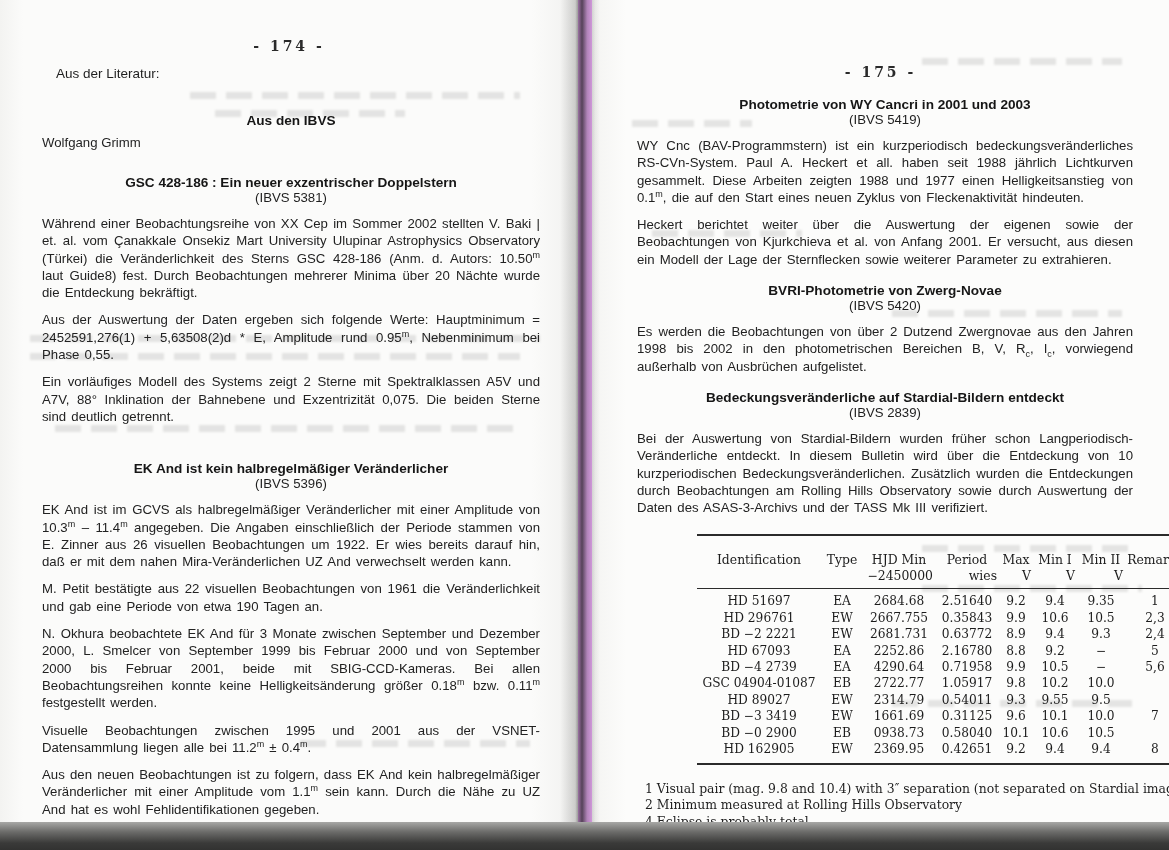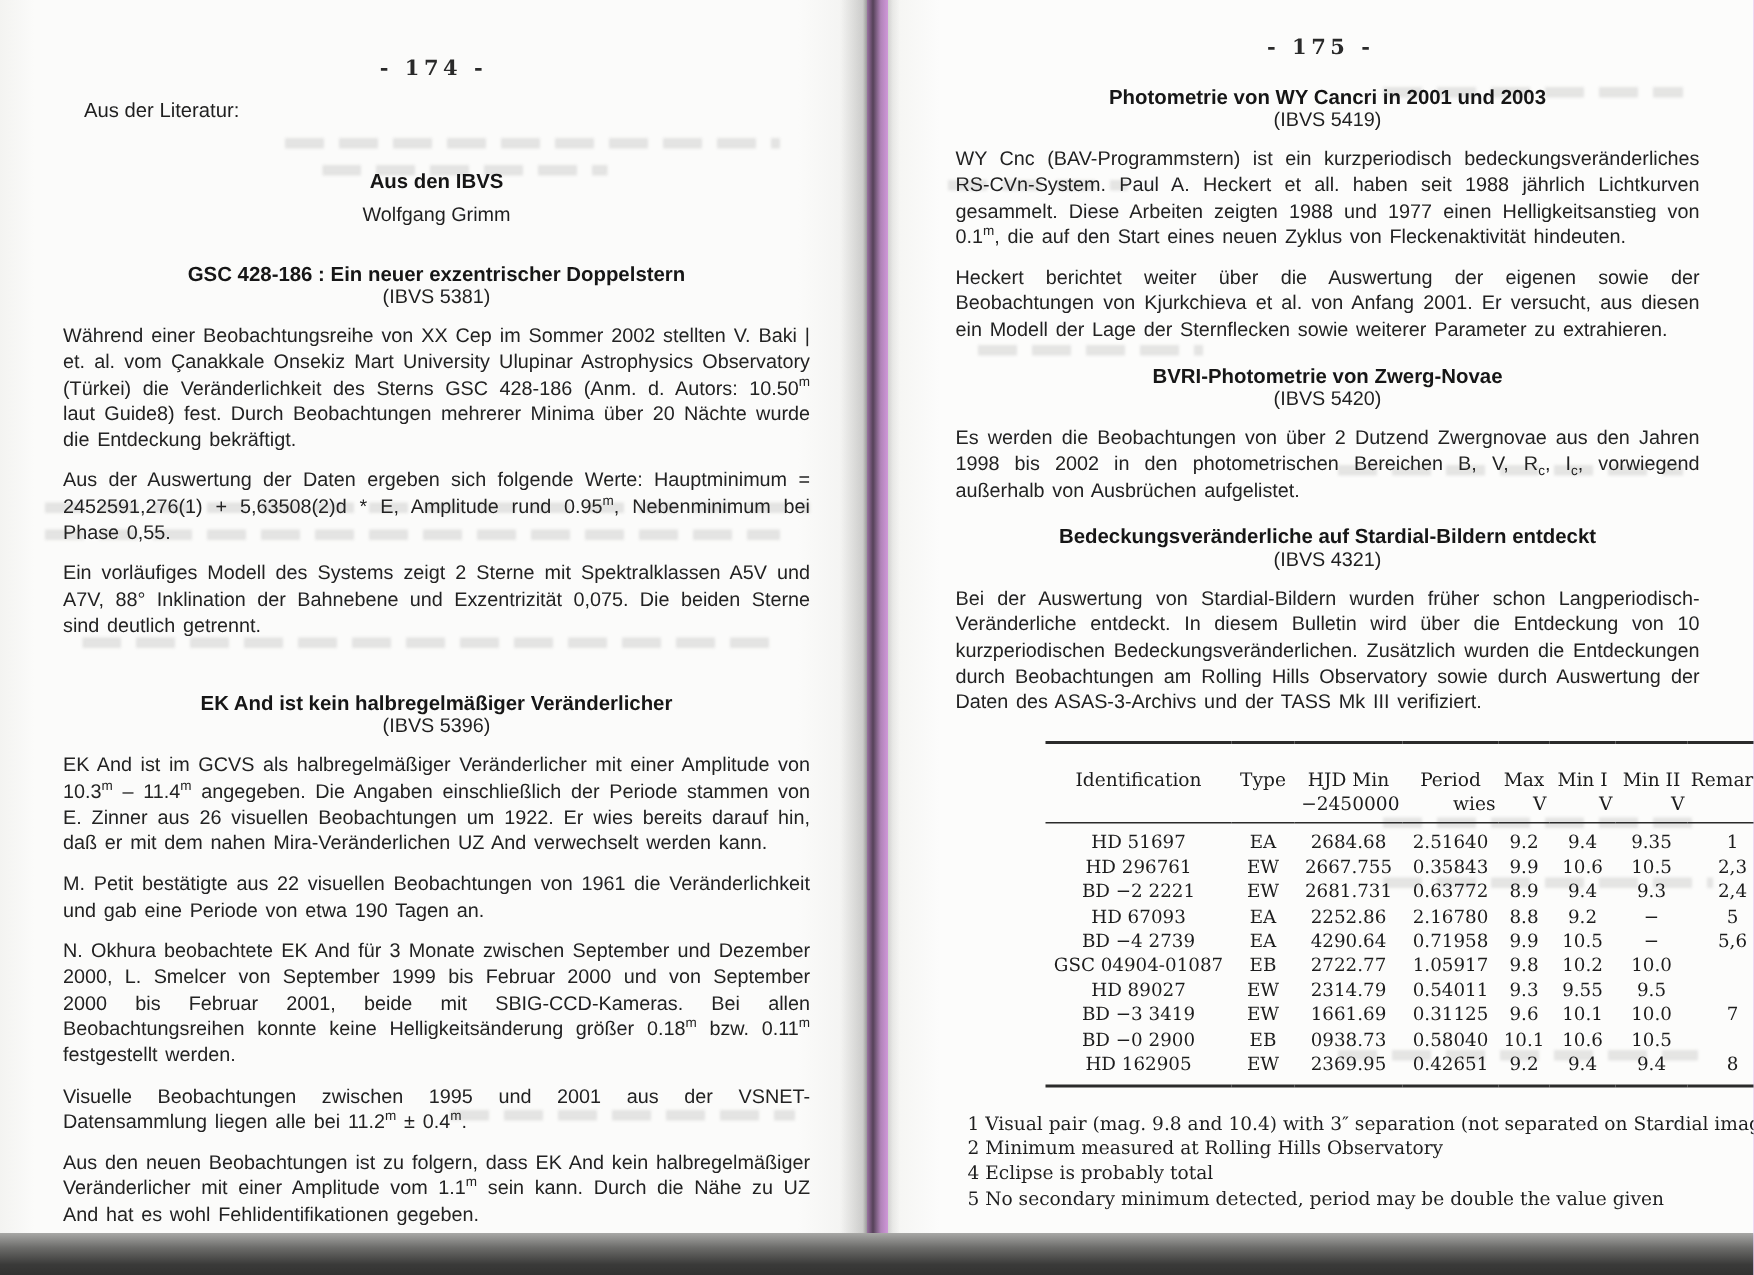--- a/index.html
+++ b/index.html
@@ -25,29 +25,29 @@
     position:absolute; left:0; top:822px; width:1169px; height:28px;
     background:linear-gradient(180deg,#a8a8a6 0%, #6c6c6a 35%, #3a3a39 75%, #323231 100%);
     z-index:6;
   }
 
   
   .pageno {
     text-align:center; font-family:"DejaVu Serif", serif; font-weight:bold;
     font-size:14px; letter-spacing:3px; color:#2a2a2a; padding-top:38px;
   }
-  .page-right .pageno { padding-top:24px; }
+  .page-right .pageno { padding-top:64px; }
 
   .body-col { padding:0 38px 0 42px; }
   .page-right .body-col { padding:0 36px 0 45px; }
 
   .lead-label { font-weight:normal; font-size:13.5px; margin-top:12px; margin-left:14px; }
 
   h2.center-title { text-align:center; font-size:13.6px; font-weight:bold; color:#161616; }
-  .byline { text-align:center; font-size:13.2px; margin-top:7px; }
+  .byline { text-align:left; font-size:13.2px; margin-top:7px; }
   .ibvs-ref { text-align:center; font-size:13.2px; margin-top:0; }
 
   p.bodytext {
     font-size:13.2px; line-height:17.3px; text-align:justify; color:#222;
     margin-top:10px; word-spacing:1.5px;
   }
   p.bodytext sup { font-size:9px; line-height:0; }
   p.bodytext sub { font-size:9px; line-height:0; }
 
   
@@ -135,21 +135,21 @@
         <h2 class="center-title" style="margin-top:17px;">Photometrie von WY Cancri in 2001 und 2003</h2>
         <div class="ibvs-ref">(IBVS 5419)</div>
         <p class="bodytext">WY Cnc (BAV-Programmstern) ist ein kurzperiodisch bedeckungsveränderliches RS-CVn-System. Paul A. Heckert et all. haben seit 1988 jährlich Lichtkurven gesammelt. Diese Arbeiten zeigten 1988 und 1977 einen Helligkeitsanstieg von 0.1<sup>m</sup>, die auf den Start eines neuen Zyklus von Fleckenaktivität hindeuten.</p>
         <p class="bodytext">Heckert berichtet weiter über die Auswertung der eigenen sowie der Beobachtungen von Kjurkchieva et al. von Anfang 2001. Er versucht, aus diesen ein Modell der Lage der Sternflecken sowie weiterer Parameter zu extrahieren.</p>
 
         <h2 class="center-title" style="margin-top:15px;">BVRI-Photometrie von Zwerg-Novae</h2>
         <div class="ibvs-ref">(IBVS 5420)</div>
         <p class="bodytext">Es werden die Beobachtungen von über 2 Dutzend Zwergnovae aus den Jahren 1998 bis 2002 in den photometrischen Bereichen B, V, R<sub>c</sub>, I<sub>c</sub>, vorwiegend außerhalb von Ausbrüchen aufgelistet.</p>
 
         <h2 class="center-title" style="margin-top:15px;">Bedeckungsveränderliche auf Stardial-Bildern entdeckt</h2>
-        <div class="ibvs-ref">(IBVS 4321)</div>
+        <div class="ibvs-ref">(IBVS 2839)</div>
         <p class="bodytext">Bei der Auswertung von Stardial-Bildern wurden früher schon Langperiodisch-Veränderliche entdeckt. In diesem Bulletin wird über die Entdeckung von 10 kurzperiodischen Bedeckungsveränderlichen. Zusätzlich wurden die Entdeckungen durch Beobachtungen am Rolling Hills Observatory sowie durch Auswertung der Daten des ASAS-3-Archivs und der TASS Mk III verifiziert.</p>
 
         <table class="ibvs-table">
           <colgroup>
             <col style="width:124px">
               <col style="width:42px">
               <col style="width:72px">
               <col style="width:64px">
             <col style="width:34px">
               <col style="width:44px">

